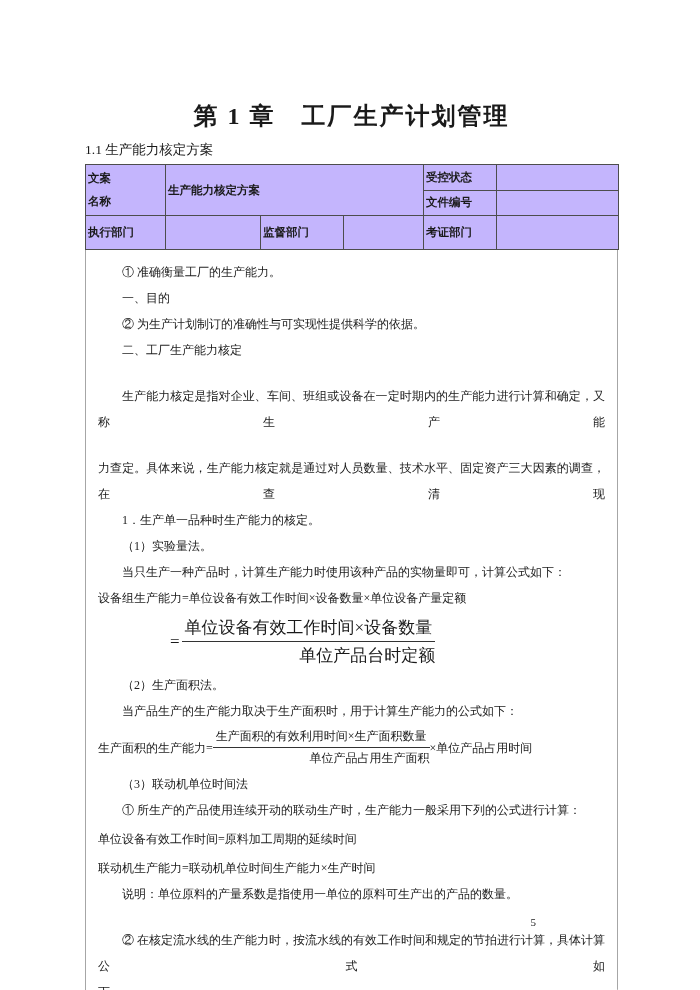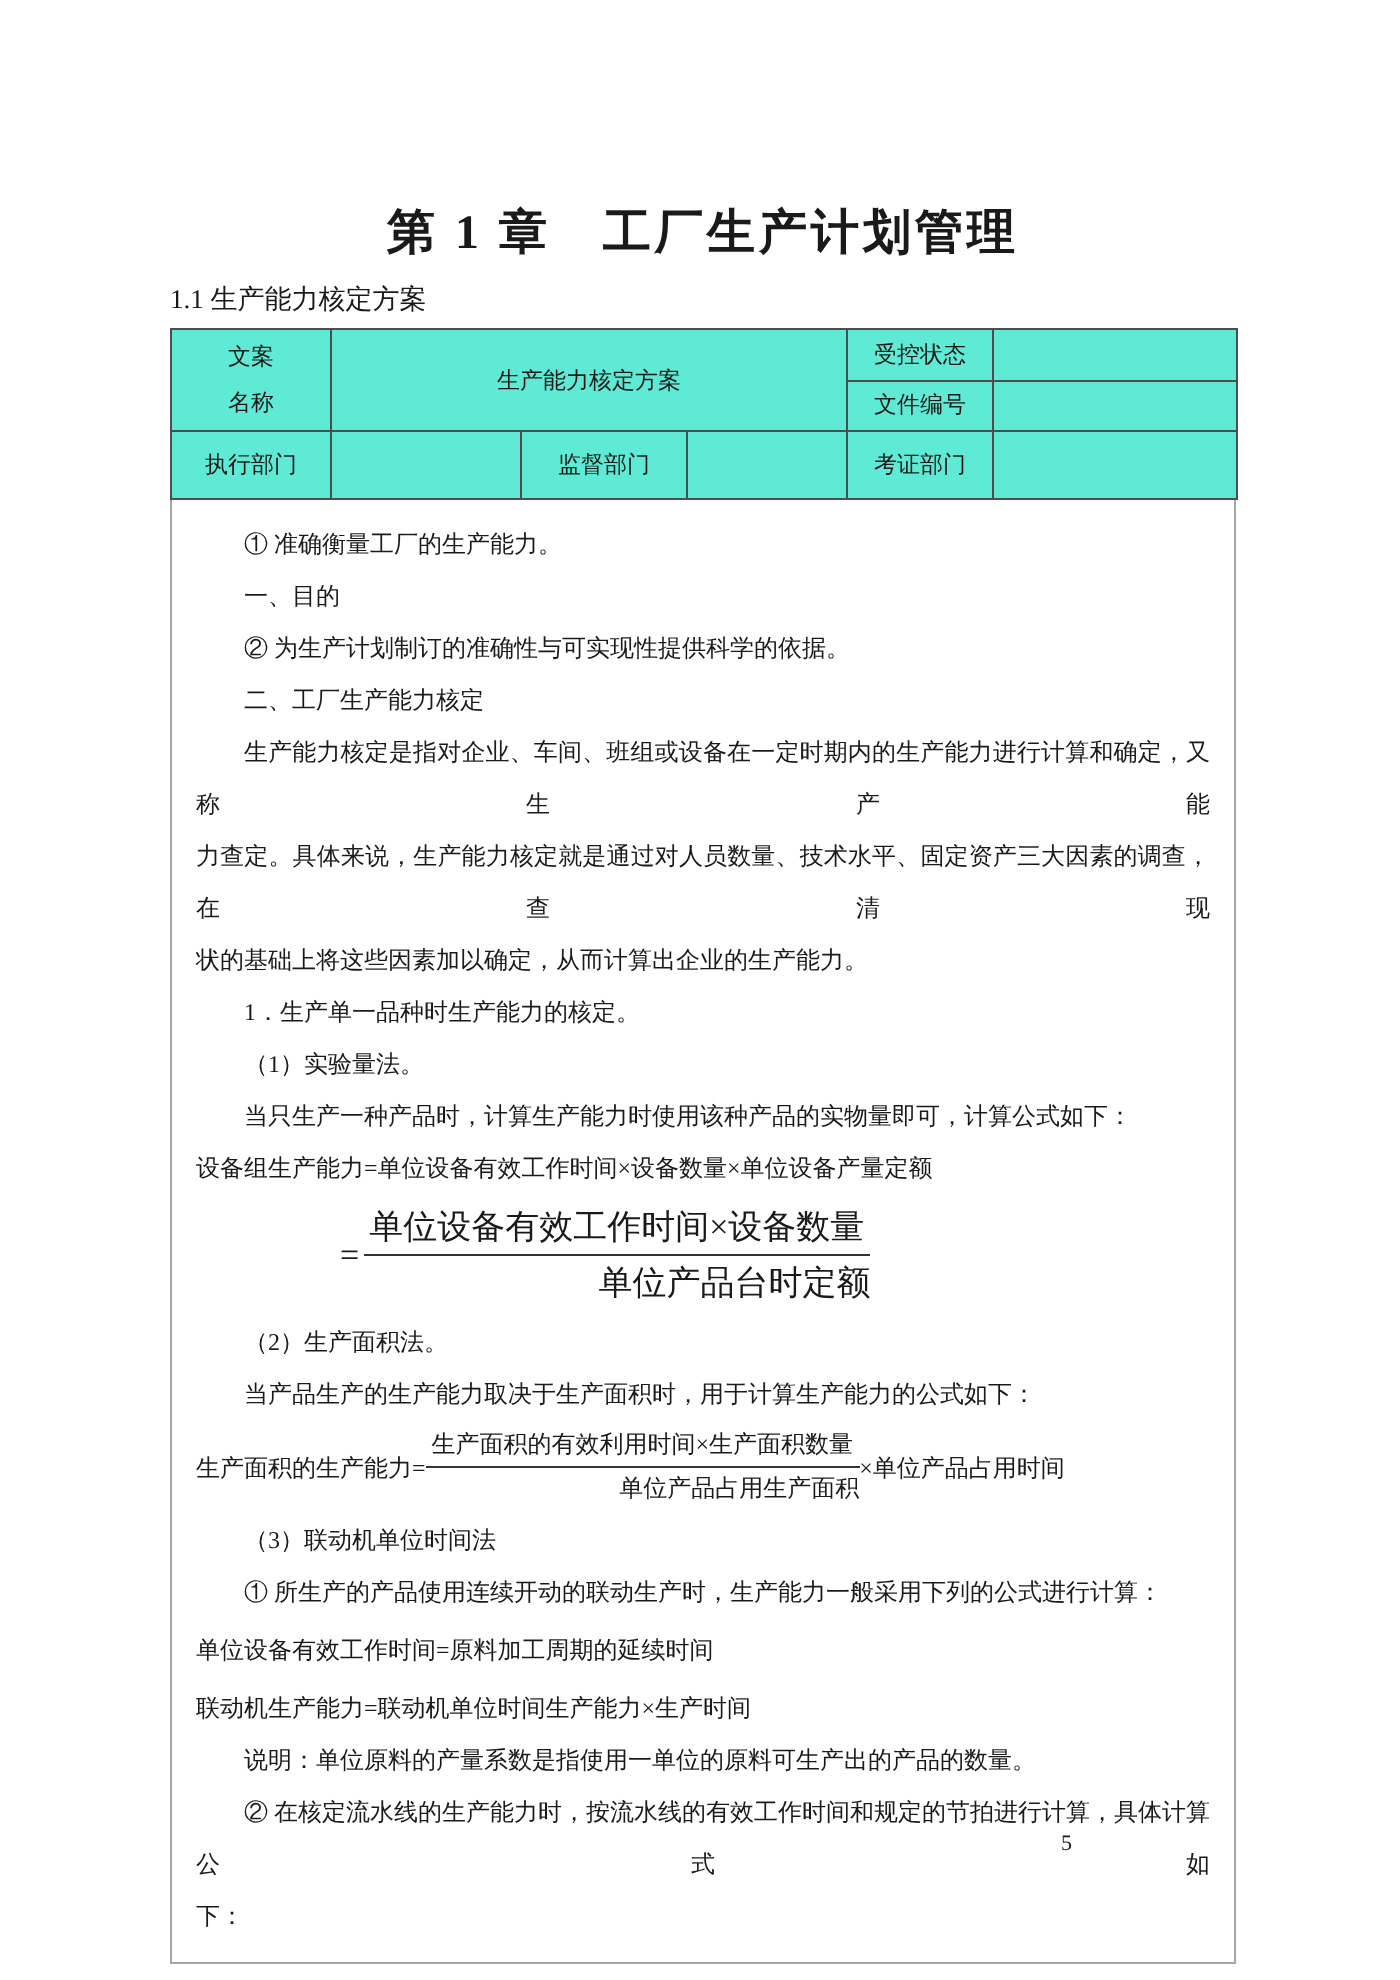--- a/index.html
+++ b/index.html
@@ -35,24 +35,24 @@
   }
   
   table.doc-table {
     margin-top: 5px;
     width: 533px;
     border-collapse: collapse;
     table-layout: fixed;
   }
   table.doc-table td {
     border: 1px solid #4d4d4d;
-    background: #5eead4;
+    background: #c4b5fd;
     font-size: 11.5px;
-    font-weight: normal;
-    text-align: center;
+    font-weight: bold;
+    text-align: left;
     vertical-align: middle;
     padding: 2px;
   }
   .docname-cell { height: 50px; }
   .docname-stack {
     display: flex;
     flex-direction: column;
     justify-content: space-around;
     height: 46px;
   }
@@ -63,21 +63,21 @@
     border: 1px solid #a6a6a6;
     border-top: none;
     width: 533px;
     min-height: 648px;
     padding: 9px 12px 10px 12px;
     font-size: 12px;
     line-height: 26px;
   }
   .para { margin: 0; }
   .indent { text-indent: 24px; }
-  .jline { text-align: justify; text-align-last: justify; }
+  .jline { text-align: justify; text-align-last: justify; margin-top: 20px; }
   .formula-row {
     display: flex;
     align-items: center;
     margin: 3px 0;
   }
   .frac {
     display: inline-block;
     text-align: right;
     line-height: 19px;
   }
@@ -146,21 +146,20 @@
     </tbody>
       </table>
 
     <div class="content-box">
       <p class="para indent">①  准确衡量工厂的生产能力。</p>
       <p class="para indent">一、目的</p>
       <p class="para indent">②  为生产计划制订的准确性与可实现性提供科学的依据。</p>
       <p class="para indent">二、工厂生产能力核定</p>
       <p class="para indent jline">生产能力核定是指对企业、车间、班组或设备在一定时期内的生产能力进行计算和确定，又称生产能</p>
       <p class="para jline">力查定。具体来说，生产能力核定就是通过对人员数量、技术水平、固定资产三大因素的调查，在查清现</p>
-      <p class="para">状的基础上将这些因素加以确定，从而计算出企业的生产能力。</p>
       <p class="para indent">1．生产单一品种时生产能力的核定。</p>
       <p class="para indent">（1）实验量法。</p>
       <p class="para indent">当只生产一种产品时，计算生产能力时使用该种产品的实物量即可，计算公式如下：</p>
       <p class="para">设备组生产能力=单位设备有效工作时间×设备数量×单位设备产量定额</p>
 
       <div class="formula-row formula-big">
         <span class="eq">=</span>
         <span class="frac">
           <span class="num">单位设备有效工作时间×设备数量</span>
           <span class="den">单位产品台时定额</span>

